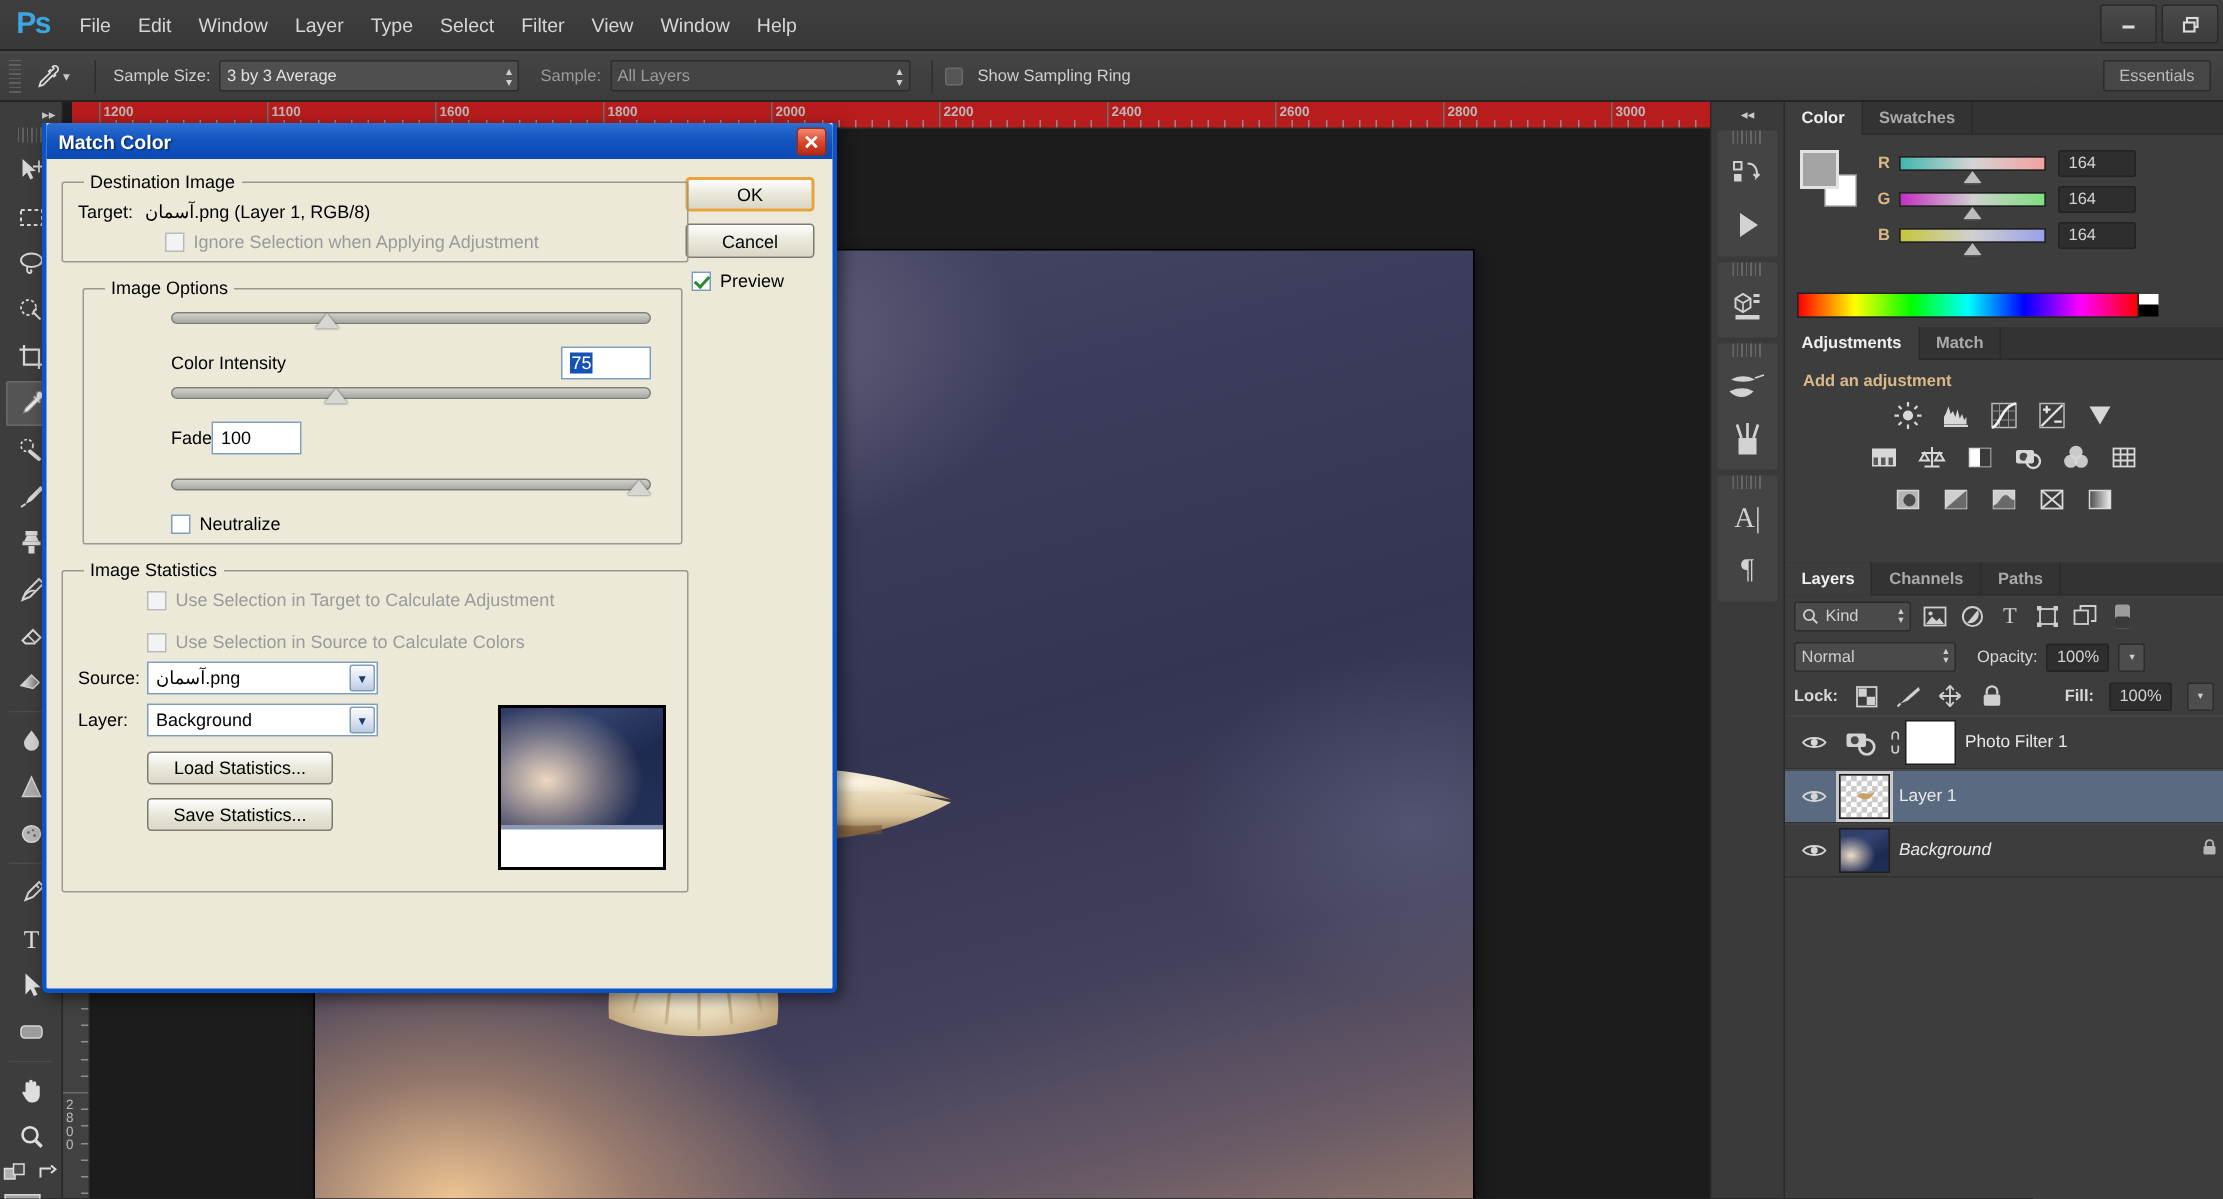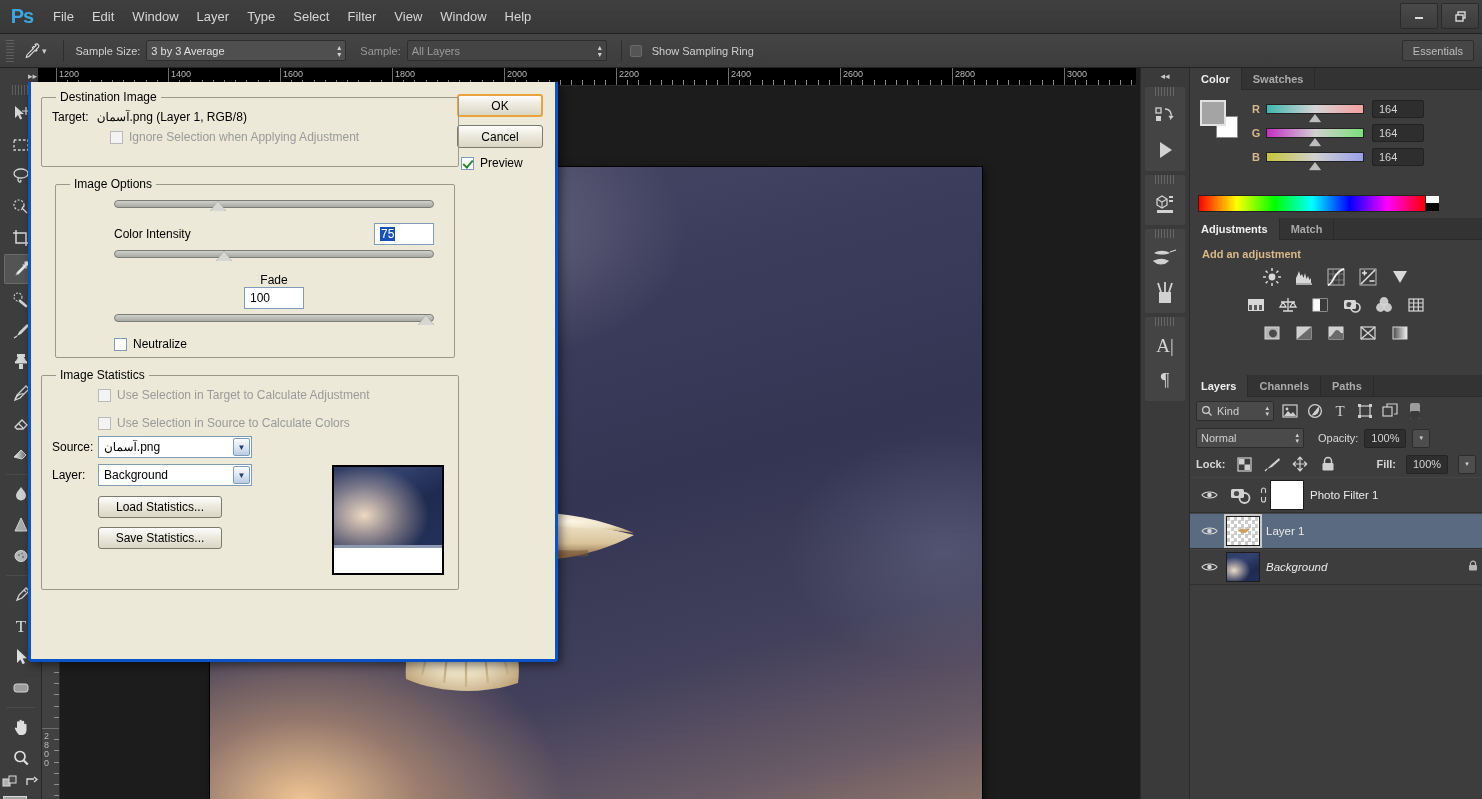--- a/index.html
+++ b/index.html
@@ -87,22 +87,22 @@
     border-radius: 2px;
   }
   .tool.active { background: #545454; box-shadow: inset 0 0 0 1px #6a6a6a; }
   .tb-div { height:1px; background:#313131; margin: 4px 6px; border-bottom:1px solid #4a4a4a; }
   .swatches { position: relative; width: 40px; height: 40px; margin: 4px auto 6px auto; }
   .sw-fore { position:absolute; left:2px; top:2px; width:24px; height:24px; background:#a4a4a4; border:1px solid #d8d8d8; }
   .mini-ico { display:flex; justify-content:center; gap:6px; margin-bottom:4px; color:#cfcfcf; }
 
   
   .ruler-h {
-    position: absolute; left: 38px; top: 68px; width: 1098px; height: 18px;
-    background: #000000; border-bottom: 1px solid #2a2a2a; overflow: hidden;
+    position: absolute; left: 48px; top: 68px; width: 1098px; height: 18px;
+    background: #b91c1c; border-bottom: 1px solid #2a2a2a; overflow: hidden; font-weight: bold;
   }
   .ruler-v {
     position: absolute; left: 42px; top: 86px; width: 18px; height: 713px;
     background: #414141; border-right: 1px solid #2a2a2a; overflow: hidden;
   }
   .rtick { position: absolute; top: 0; width: 1px; height: 5px; background: #8e8e8e; }
   .rtick.major { height: 17px; background: #6e6e6e; }
   .rlabel { position: absolute; top: 1px; font-size: 9px; color: #b9b9b9; padding-left: 3px; }
   .rtickv { position: absolute; left: 0; height: 1px; width: 5px; background: #8e8e8e; }
   .rtickv.major { width: 17px; background: #6e6e6e; }
@@ -220,21 +220,21 @@
      text-shadow: 1px 1px 1px rgba(0,0,0,.5); }
   .dlg-close {
     width: 20px; height: 19px; border-radius: 3px; border:1px solid #9a2b1b;
     background: linear-gradient(#f08870, #d8442a 55%, #b32b16);
     display:flex; align-items:center; justify-content:center;
     color:#fff; font-size:13px; font-weight:bold; line-height:1;
   }
   .dlg-body { position:relative; padding: 8px 10px; height: 553px; }
   fieldset.grp {
     border: 1px solid #9a9a8c; border-radius: 2px; margin: 0 0 10px 0;
-    padding: 6px 10px 20px 10px; position: relative;
+    padding: 6px 10px 4px 10px; position: relative;
   }
   fieldset.grp > legend { font-size: 12px; color: #000; padding: 0 4px; margin-left: 4px; }
   .dlg-row { display:flex; align-items:center; font-size:12px; color:#000; margin-bottom: 6px; }
   .dlg-lbl { font-size:12px; color:#000; }
   .dlg-lbl.dis { color:#9a9a9a; }
   .chk { width:13px; height:13px; border:1px solid #7f9db9; background:#fff; display:inline-block;
      margin-right:6px; position:relative; flex:none; }
   .chk.dis { border-color:#b9b9b9; background:#f3f3f3; }
   .chk.on:after { content:""; position:absolute; left:3px; top:0px; width:4px; height:8px;
      border:solid #2a8a2a; border-width: 0 2px 2px 0; transform: rotate(42deg); }
@@ -498,21 +498,21 @@
       <span class="rtick" style="left: 29.2px; top: 12px; height: 5px;"></span>
       <span class="rtick" style="left: 40.4px; top: 12px; height: 5px;"></span>
       <span class="rtick" style="left: 51.6px; top: 12px; height: 5px;"></span>
       <span class="rtick" style="left: 62.8px; top: 12px; height: 5px;"></span>
       <span class="rtick" style="left: 74px; top: 12px; height: 5px;"></span>
       <span class="rtick" style="left: 85.2px; top: 12px; height: 5px;"></span>
       <span class="rtick" style="left: 96.4px; top: 12px; height: 5px;"></span>
       <span class="rtick" style="left: 107.6px; top: 12px; height: 5px;"></span>
       <span class="rtick" style="left: 118.8px; top: 12px; height: 5px;"></span>
       <span class="rtick major" style="left: 130px;"></span>
-      <span class="rlabel" style="left: 130px;">1400</span>
+      <span class="rlabel" style="left: 130px;">1100</span>
       <span class="rtick" style="left: 141.2px; top: 12px; height: 5px;"></span>
       <span class="rtick" style="left: 152.4px; top: 12px; height: 5px;"></span>
       <span class="rtick" style="left: 163.6px; top: 12px; height: 5px;"></span>
       <span class="rtick" style="left: 174.8px; top: 12px; height: 5px;"></span>
       <span class="rtick" style="left: 186px; top: 12px; height: 5px;"></span>
       <span class="rtick" style="left: 197.2px; top: 12px; height: 5px;"></span>
       <span class="rtick" style="left: 208.4px; top: 12px; height: 5px;"></span>
       <span class="rtick" style="left: 219.6px; top: 12px; height: 5px;"></span>
       <span class="rtick" style="left: 230.8px; top: 12px; height: 5px;"></span>
       <span class="rtick major" style="left: 242px;"></span>
@@ -1091,20 +1091,24 @@
           <svg width="10" height="12" viewBox="0 0 10 12">
               <path d="M2.5 5V3.6a2.5 2.5 0 0 1 5 0V5" fill="none" stroke="#b6b6b6" stroke-width="1.2"></path>
               <rect x="1" y="5" width="8" height="5.6" rx="1" fill="#b6b6b6"></rect>
             </svg>
         </span>
       </div>
     </div>
   </div>
 
   <div class="dialog">
+    <div class="dlg-title">
+      <span class="dlg-title-txt">Match Color</span>
+      <span class="dlg-close">✕</span>
+    </div>
     <div class="dlg-body">
 
       <div class="sidebtns">
         <div class="btn default">OK</div>
         <div class="btn">Cancel</div>
         <div class="preview-row">
           <span class="chk on"></span>
           <span class="dlg-lbl">Preview</span>
         </div>
       </div>
@@ -1133,21 +1137,21 @@
           <span class="dlg-lbl">Color Intensity</span>
           <span class="num">
               <span class="sel">75</span>
             </span>
         </div>
         <div class="slider" style="margin:0 10px 12px 48px;">
           <span class="track"></span>
           <span class="knob" style="left:32%;"></span>
         </div>
 
-        <div class="dlg-row" style="justify-content:flex-start;margin:2px 10px 2px 48px;flex-direction:column;">
+        <div class="dlg-row" style="justify-content:flex-start;margin:2px 10px 13px 48px;">
           <span class="dlg-lbl">Fade</span>
           <span class="num">100</span>
         </div>
         <div class="slider" style="margin:0 10px 12px 48px;">
           <span class="track"></span>
           <span class="knob" style="left:calc(100% - 16px);"></span>
         </div>
 
         <div class="dlg-row" style="margin:0 0 0 48px;">
           <span class="chk"></span>

